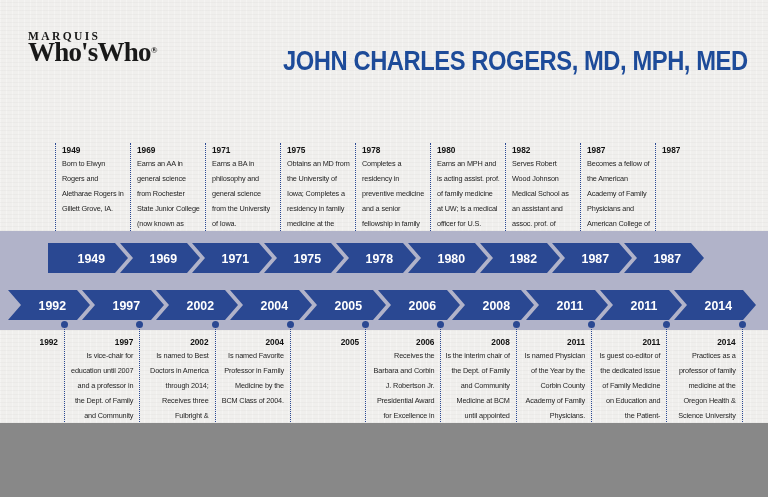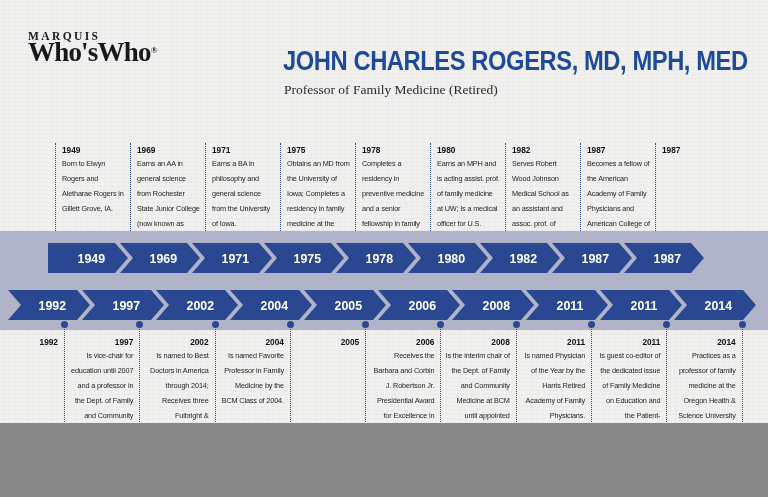--- a/index.html
+++ b/index.html
@@ -66,21 +66,20 @@
 
 <div class="page">
   <div class="layer">
 
     <div class="logo">
       <div class="marquis">MARQUIS</div>
       <div class="whoswho"><span>Who'sWho</span><sup>®</sup></div>
     </div>
 
     <h1 class="title">JOHN CHARLES ROGERS, MD, MPH, MED</h1>
-    <div class="subtitle">Professor of Family Medicine (Retired)</div>
 
     <div class="strip top">
 
         <div class="col">
           <span class="dot"></span>
           <div class="year">1949</div>
           <div class="desc">Born to Elwyn Rogers and Aletharae Rogers in Gillett Grove, IA.</div>
         </div>
 
         <div class="col">
@@ -253,21 +252,21 @@
 
         <div class="col">
           <span class="dot"></span>
           <div class="year">2008</div>
           <div class="desc">Is the interim chair of the Dept. of Family and Community Medicine at BCM until appointed executive vice-chair in 2010, serving until 2014.</div>
         </div>
 
         <div class="col">
           <span class="dot"></span>
           <div class="year">2011</div>
-          <div class="desc">Is named Physician of the Year by the Harris Retired Academy of Family Physicians.</div>
+          <div class="desc">Is named Physician of the Year by the Corbin County Academy of Family Physicians.</div>
         </div>
 
         <div class="col">
           <span class="dot"></span>
           <div class="year">2011</div>
           <div class="desc">Is guest co-editor of the dedicated issue of Family Medicine on Education and the Patient-Centered Medical Home.</div>
         </div>
 
         <div class="col">
           <span class="dot"></span>

